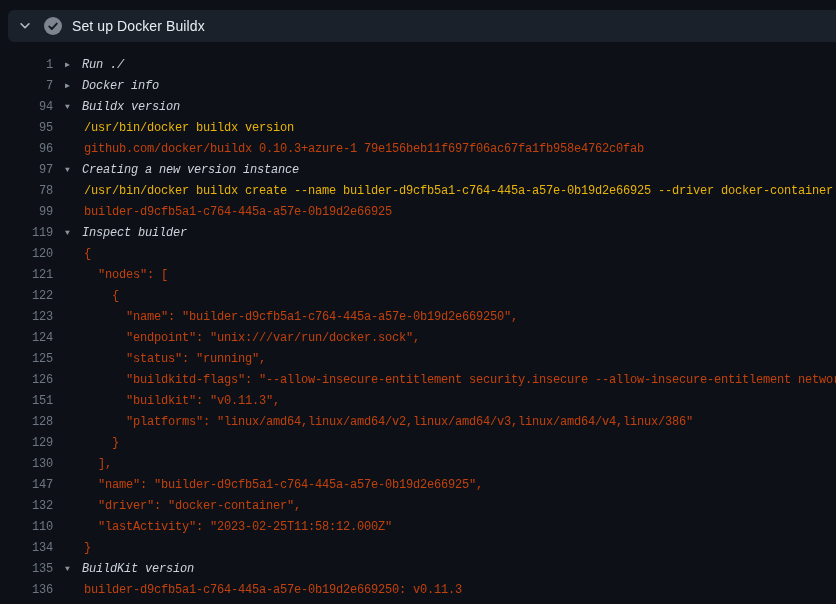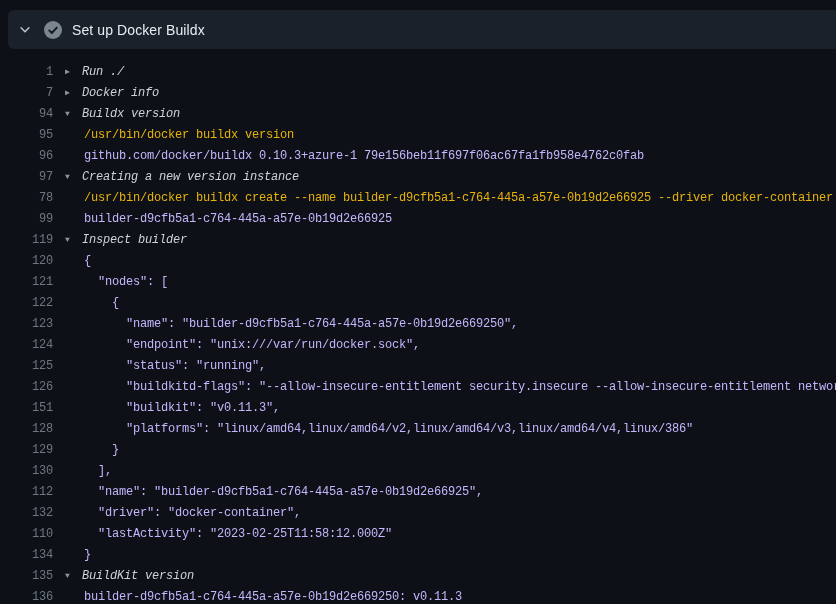--- a/index.html
+++ b/index.html
@@ -9,21 +9,21 @@
   body {
     width: 836px;
     height: 604px;
     background: #0d1117;
     overflow: hidden;
     font-family: "Liberation Sans", sans-serif;
   }
   
   .step-header {
     margin: 10px 0 0 8px;
-    height: 39px;
+    height: 32px;
     background: #1b212a;
     border-radius: 6px 0 0 6px;
     display: flex;
     align-items: center;
     cursor: pointer;
   }
   .step-header .chev {
     width: 14px;
     height: 14px;
     margin-left: 10px;
@@ -74,21 +74,21 @@
     width: 9px;
     margin-right: 8px;
     font-size: 8px;
     color: #8b949e;
     vertical-align: 1px;
   }
   .group-label { color: #ccd3da; font-style: italic; }
   .row.group-collapsed, .row.group-expanded { cursor: pointer; }
   .row.command .content, .row.output .content { padding-left: 19px; }
   .command-text { color: #eab308; }
-  .output-text { color: #c4b5fd; margin-top: 16px; }
+  .output-text { color: #c2410c; margin-top: 16px; }
 </style>
 </head>
 <body>
 
 <div class="step-header">
   <span class="chev">
     <svg width="14" height="14" viewBox="0 0 16 16">
       <path d="M3.5 5.5 L8 10 L12.5 5.5" stroke="#b7bfc7" stroke-width="1.8" fill="none" stroke-linecap="round" stroke-linejoin="round"></path>
     </svg>
   </span>
@@ -115,19 +115,19 @@
     <div class="row output"><span class="num">121</span><span class="content"><span class="output-text">  "nodes": [</span></span></div>
     <div class="row output"><span class="num">122</span><span class="content"><span class="output-text">    {</span></span></div>
     <div class="row output"><span class="num">123</span><span class="content"><span class="output-text">      "name": "builder-d9cfb5a1-c764-445a-a57e-0b19d2e669250",</span></span></div>
     <div class="row output"><span class="num">124</span><span class="content"><span class="output-text">      "endpoint": "unix:///var/run/docker.sock",</span></span></div>
     <div class="row output"><span class="num">125</span><span class="content"><span class="output-text">      "status": "running",</span></span></div>
     <div class="row output"><span class="num">126</span><span class="content"><span class="output-text">      "buildkitd-flags": "--allow-insecure-entitlement security.insecure --allow-insecure-entitlement network.host",</span></span></div>
     <div class="row output"><span class="num">151</span><span class="content"><span class="output-text">      "buildkit": "v0.11.3",</span></span></div>
     <div class="row output"><span class="num">128</span><span class="content"><span class="output-text">      "platforms": "linux/amd64,linux/amd64/v2,linux/amd64/v3,linux/amd64/v4,linux/386"</span></span></div>
     <div class="row output"><span class="num">129</span><span class="content"><span class="output-text">    }</span></span></div>
     <div class="row output"><span class="num">130</span><span class="content"><span class="output-text">  ],</span></span></div>
-    <div class="row output"><span class="num">112</span><span class="content"><span class="output-text">  "name": "builder-d9cfb5a1-c764-445a-a57e-0b19d2e66925",</span></span></div>
+    <div class="row output"><span class="num">147</span><span class="content"><span class="output-text">  "name": "builder-d9cfb5a1-c764-445a-a57e-0b19d2e66925",</span></span></div>
     <div class="row output"><span class="num">132</span><span class="content"><span class="output-text">  "driver": "docker-container",</span></span></div>
     <div class="row output"><span class="num">110</span><span class="content"><span class="output-text">  "lastActivity": "2023-02-25T11:58:12.000Z"</span></span></div>
     <div class="row output"><span class="num">134</span><span class="content"><span class="output-text">}</span></span></div>
     <div class="row group-expanded"><span class="num">135</span><span class="content"><span class="caret">▼</span><span class="group-label">BuildKit version</span></span></div>
     <div class="row output"><span class="num">136</span><span class="content"><span class="output-text">builder-d9cfb5a1-c764-445a-a57e-0b19d2e669250: v0.11.3</span></span></div>
   </div>
 
 </body></html>

